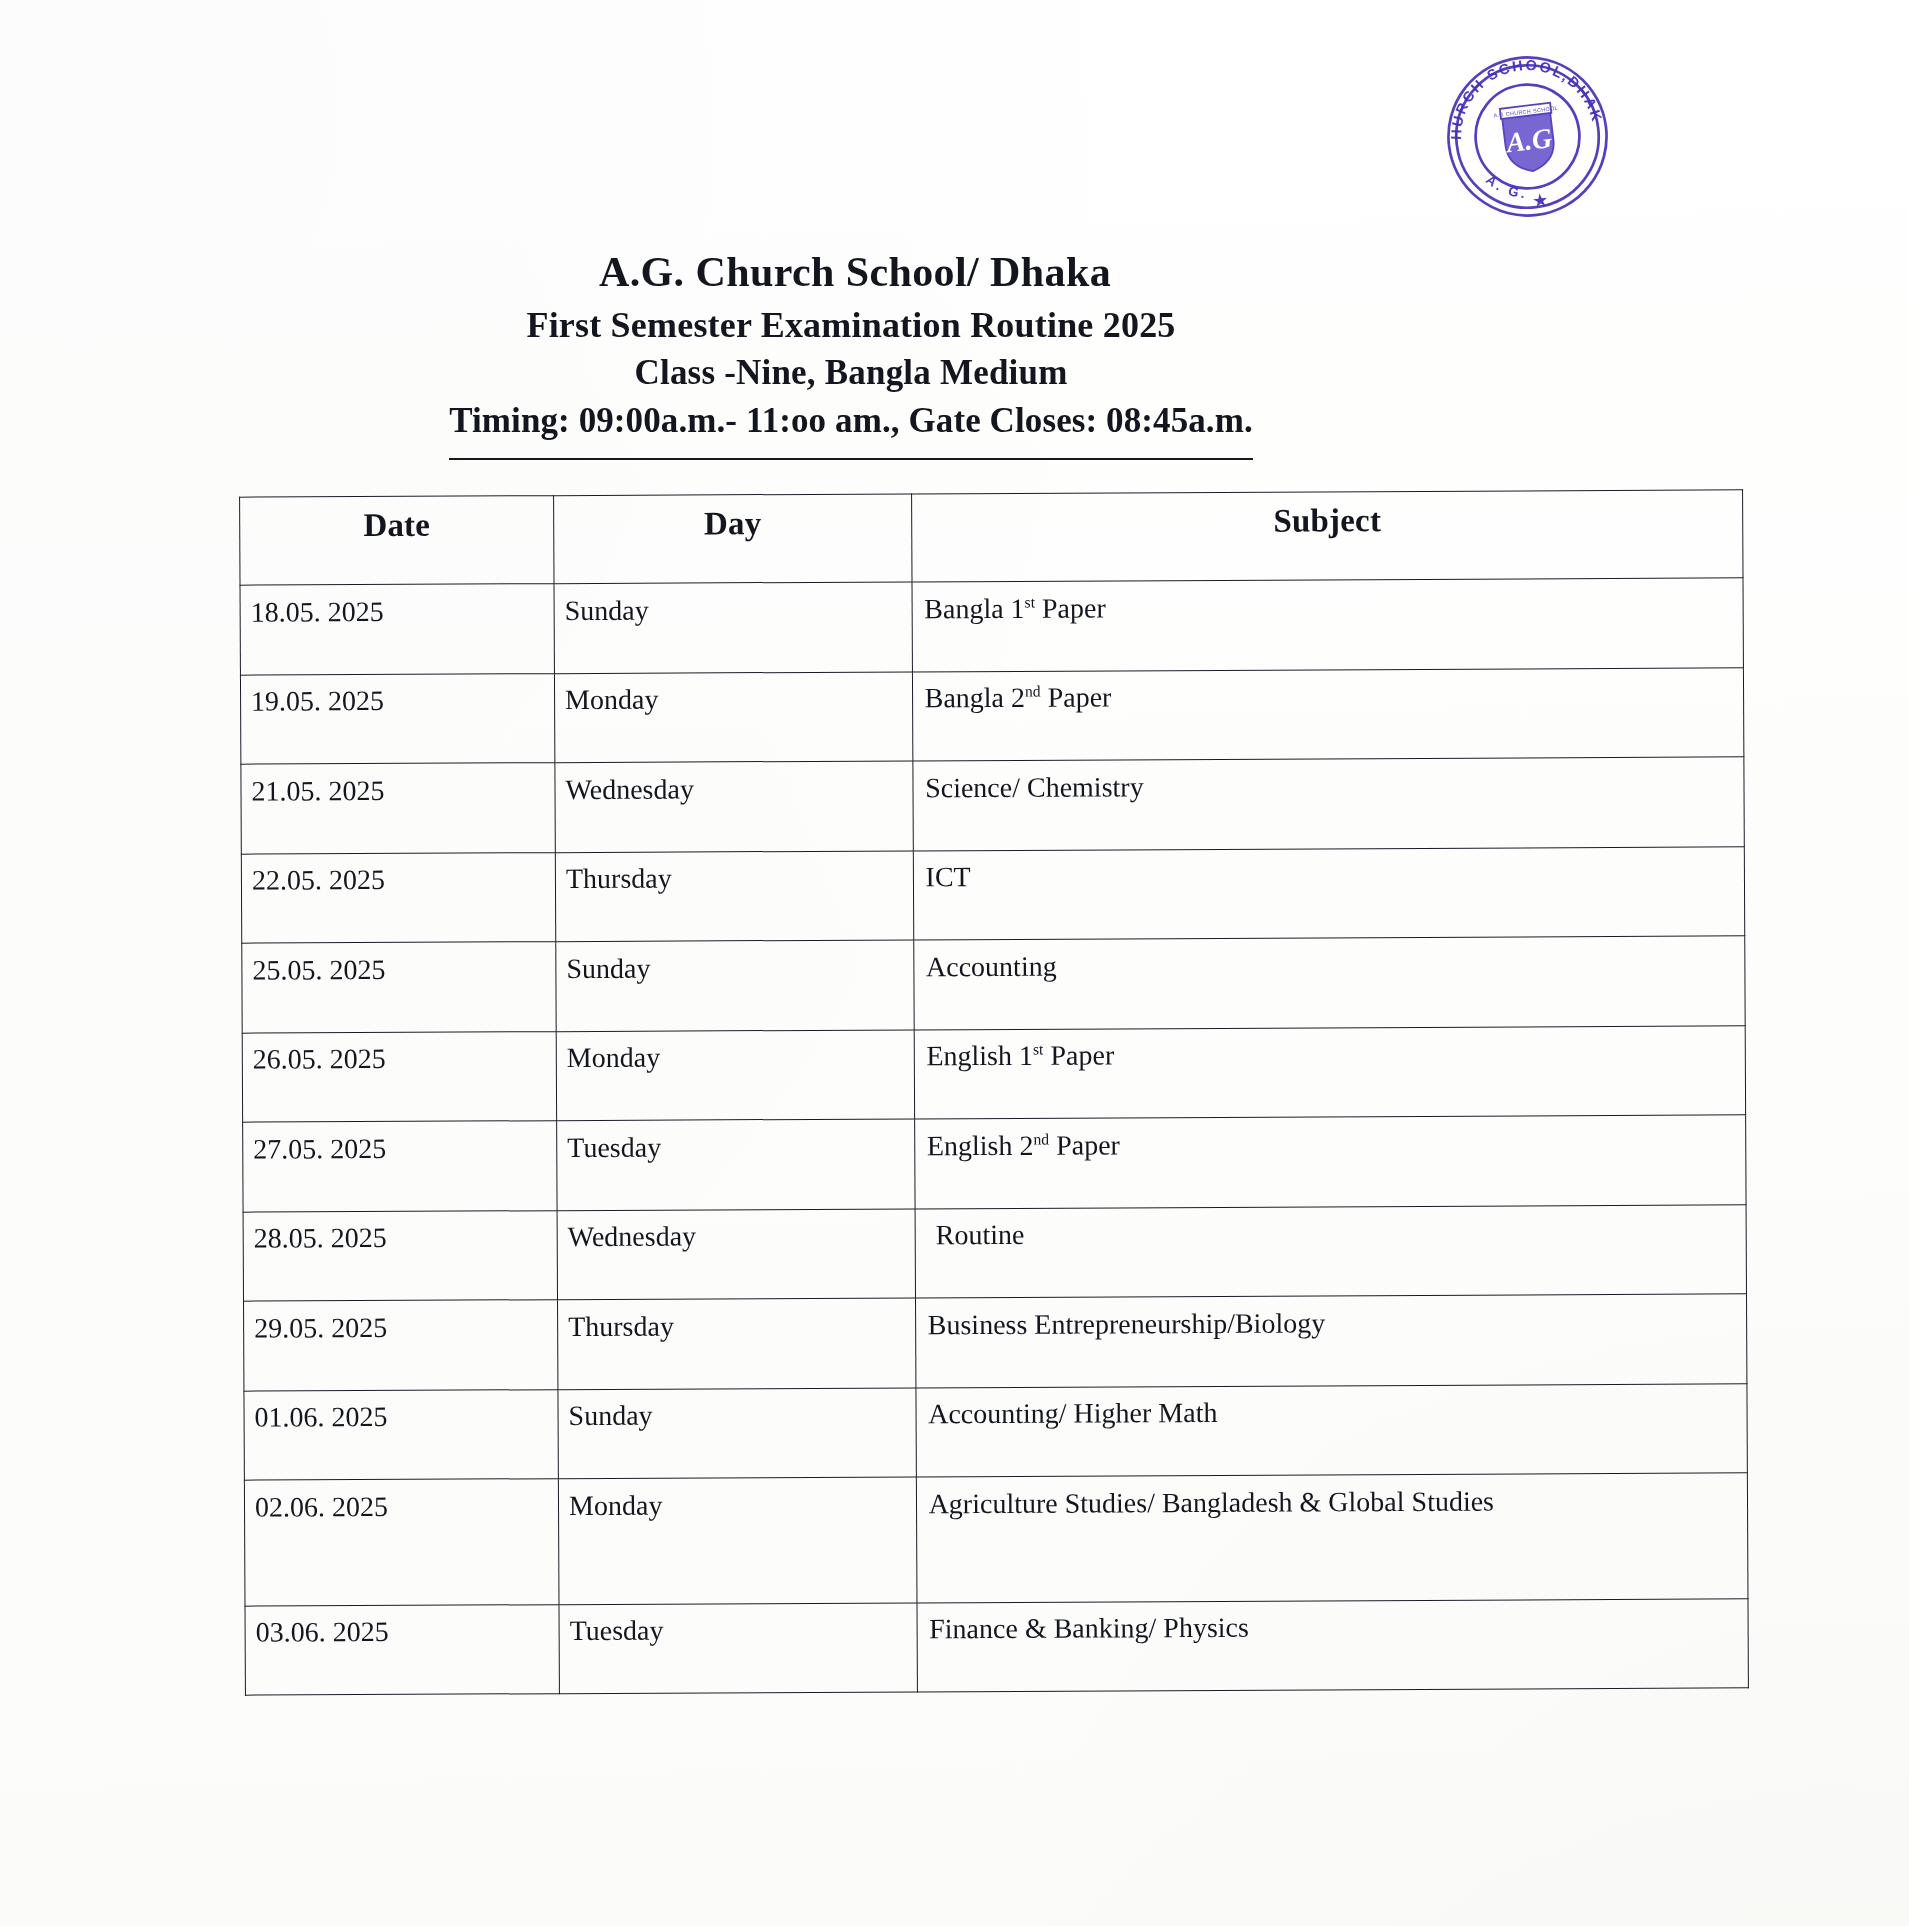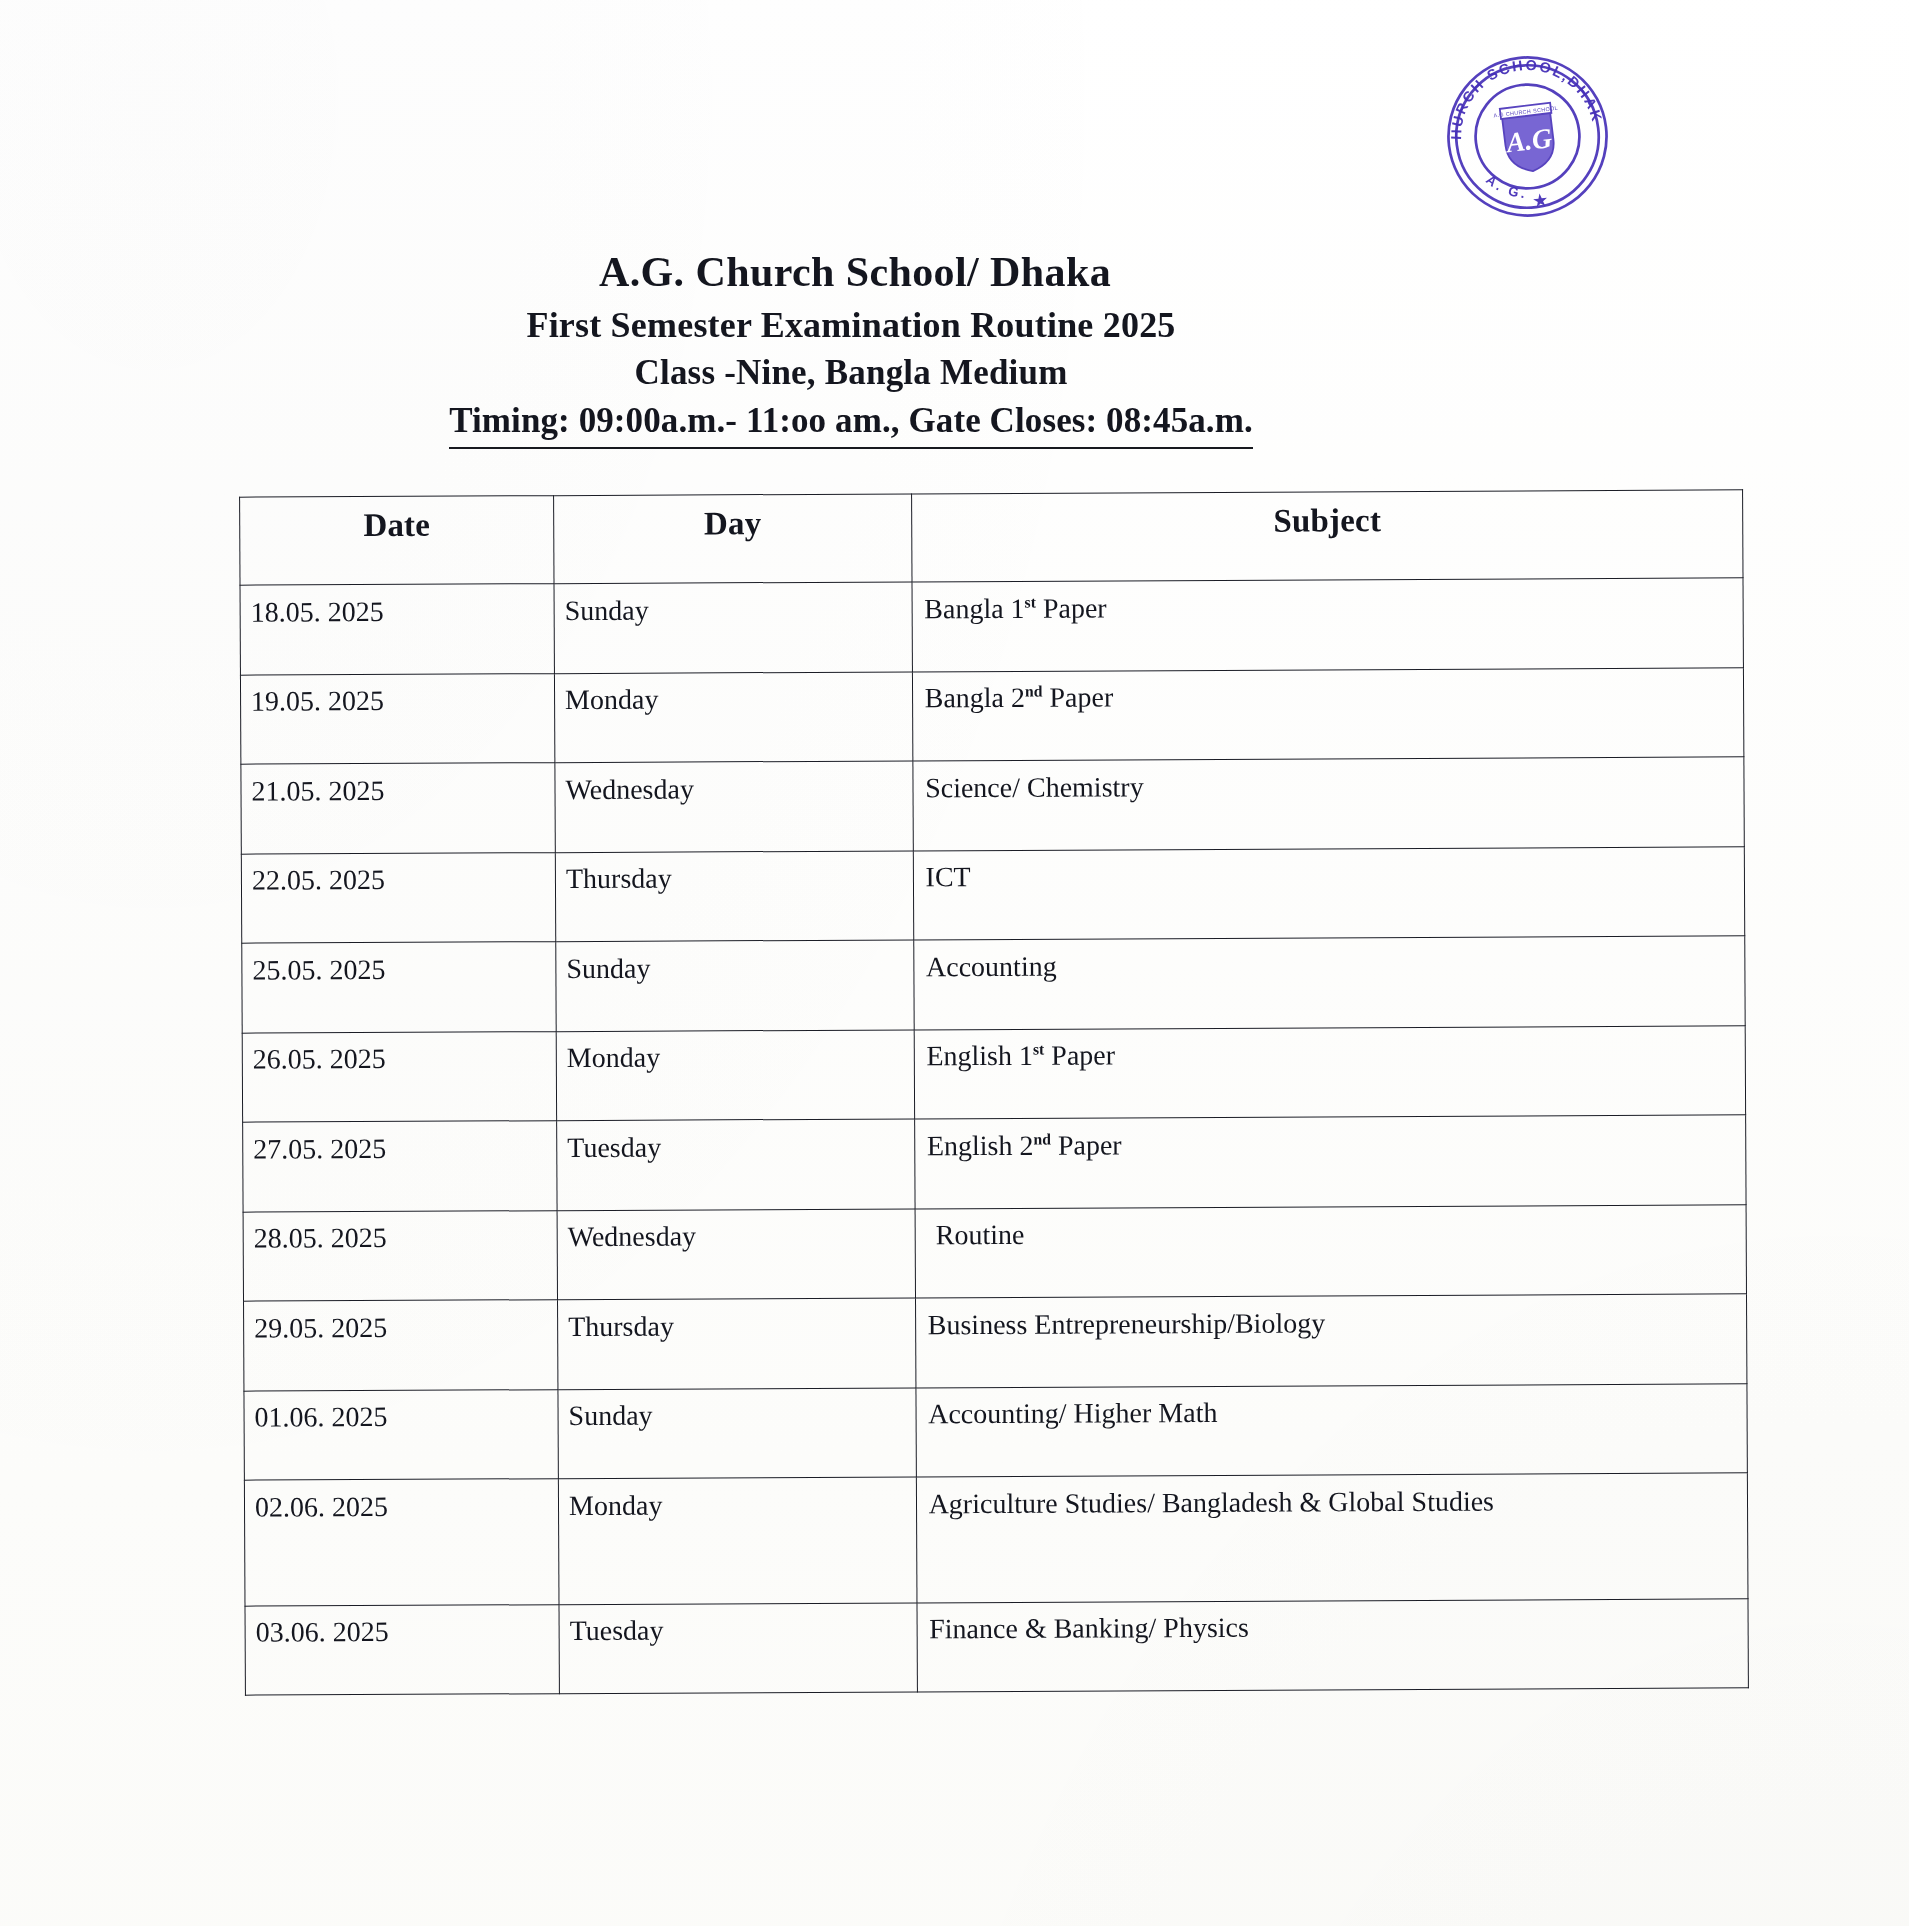--- a/index.html
+++ b/index.html
@@ -77,21 +77,21 @@
   .title-4 {
     font-size: 35px;
     font-weight: bold;
     letter-spacing: 0.1px;
     line-height: 1.2;
     margin: 0;
     transform: translateX(-104px);
   }
   .title-4 span {
     border-bottom: 2.7px solid #17191f;
-    padding-bottom: 7px;
+    padding-bottom: 18px;
   }
 
   
   .table-wrap {
     position: absolute;
     left: 242px;
     top: 493px;
     width: 1504px;
   }
   table.routine {
@@ -127,21 +127,20 @@
     height: 80px;
   }
   table.routine tbody td.date-cell { white-space: nowrap; }
   table.routine tbody td.day-cell  { white-space: nowrap; }
   table.routine tbody td.sub-cell  { padding-left: 11.6px; }
   table.routine tbody tr.tall td   { height: 116px; }
   table.routine tbody td sup {
     font-size: 0.56em;
     vertical-align: super;
     line-height: 0;
-    font-weight: bold;
   }
   .indent-sub { padding-left: 8.5px; display: inline-block; }
 </style>
 </head>
 <body>
 
 <div class="page">
 
   <div class="scan-tint"></div>
 

